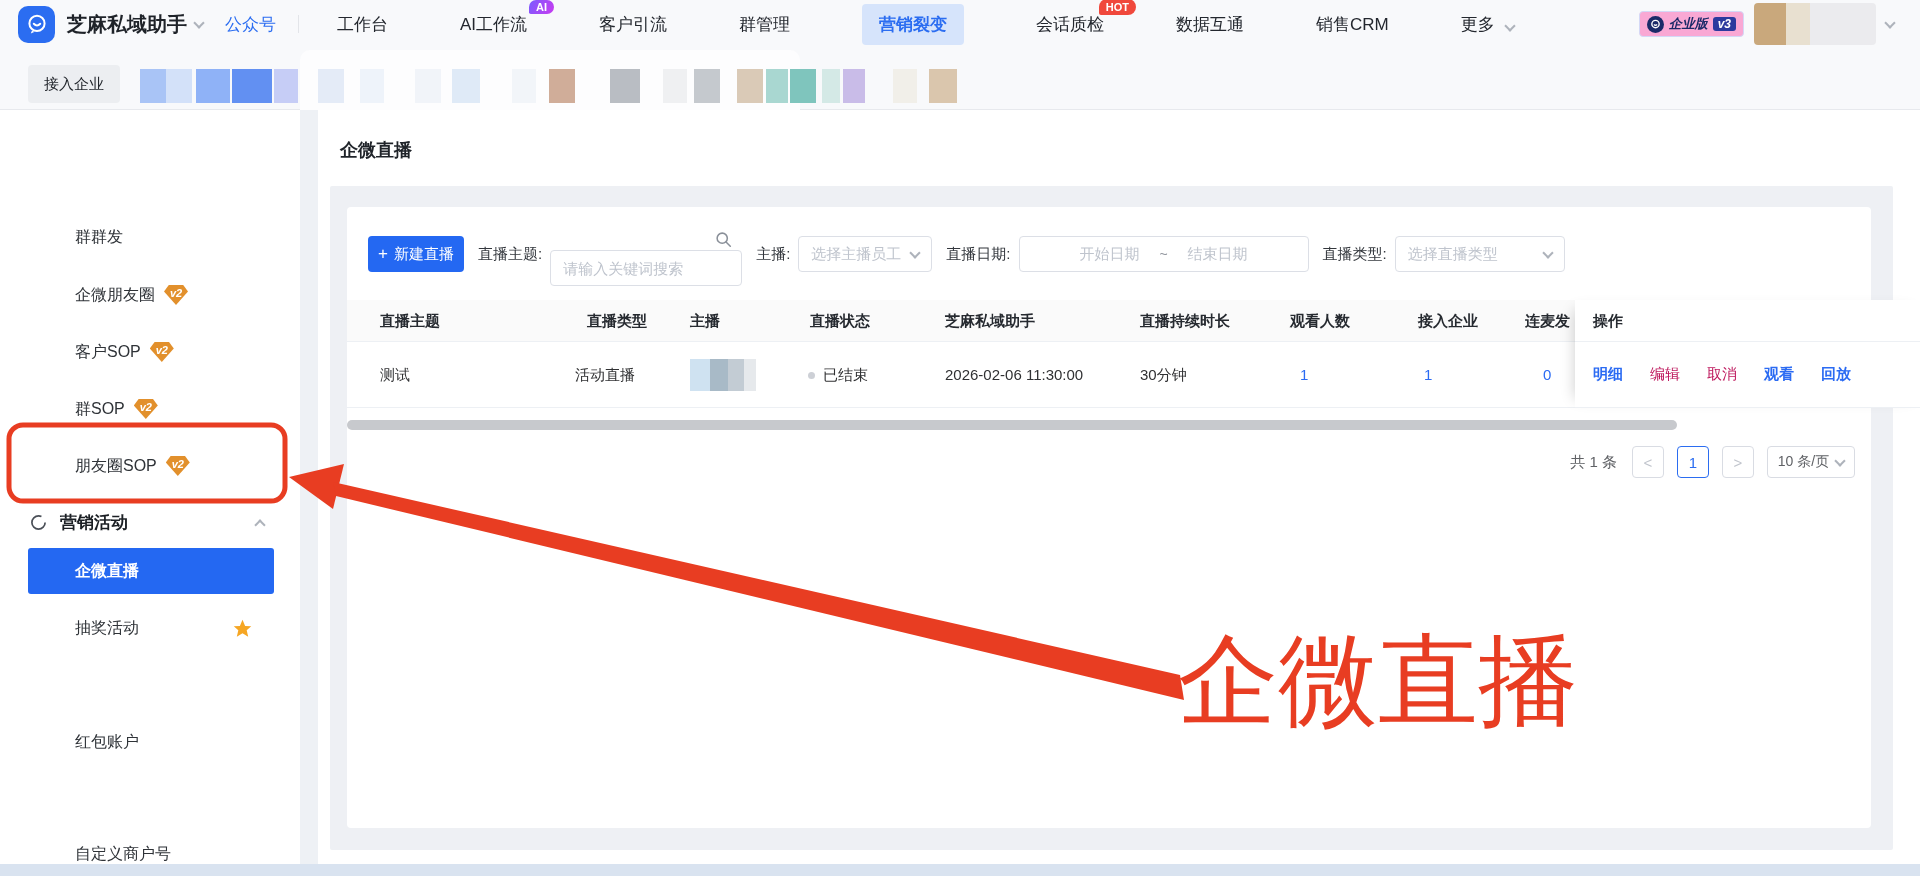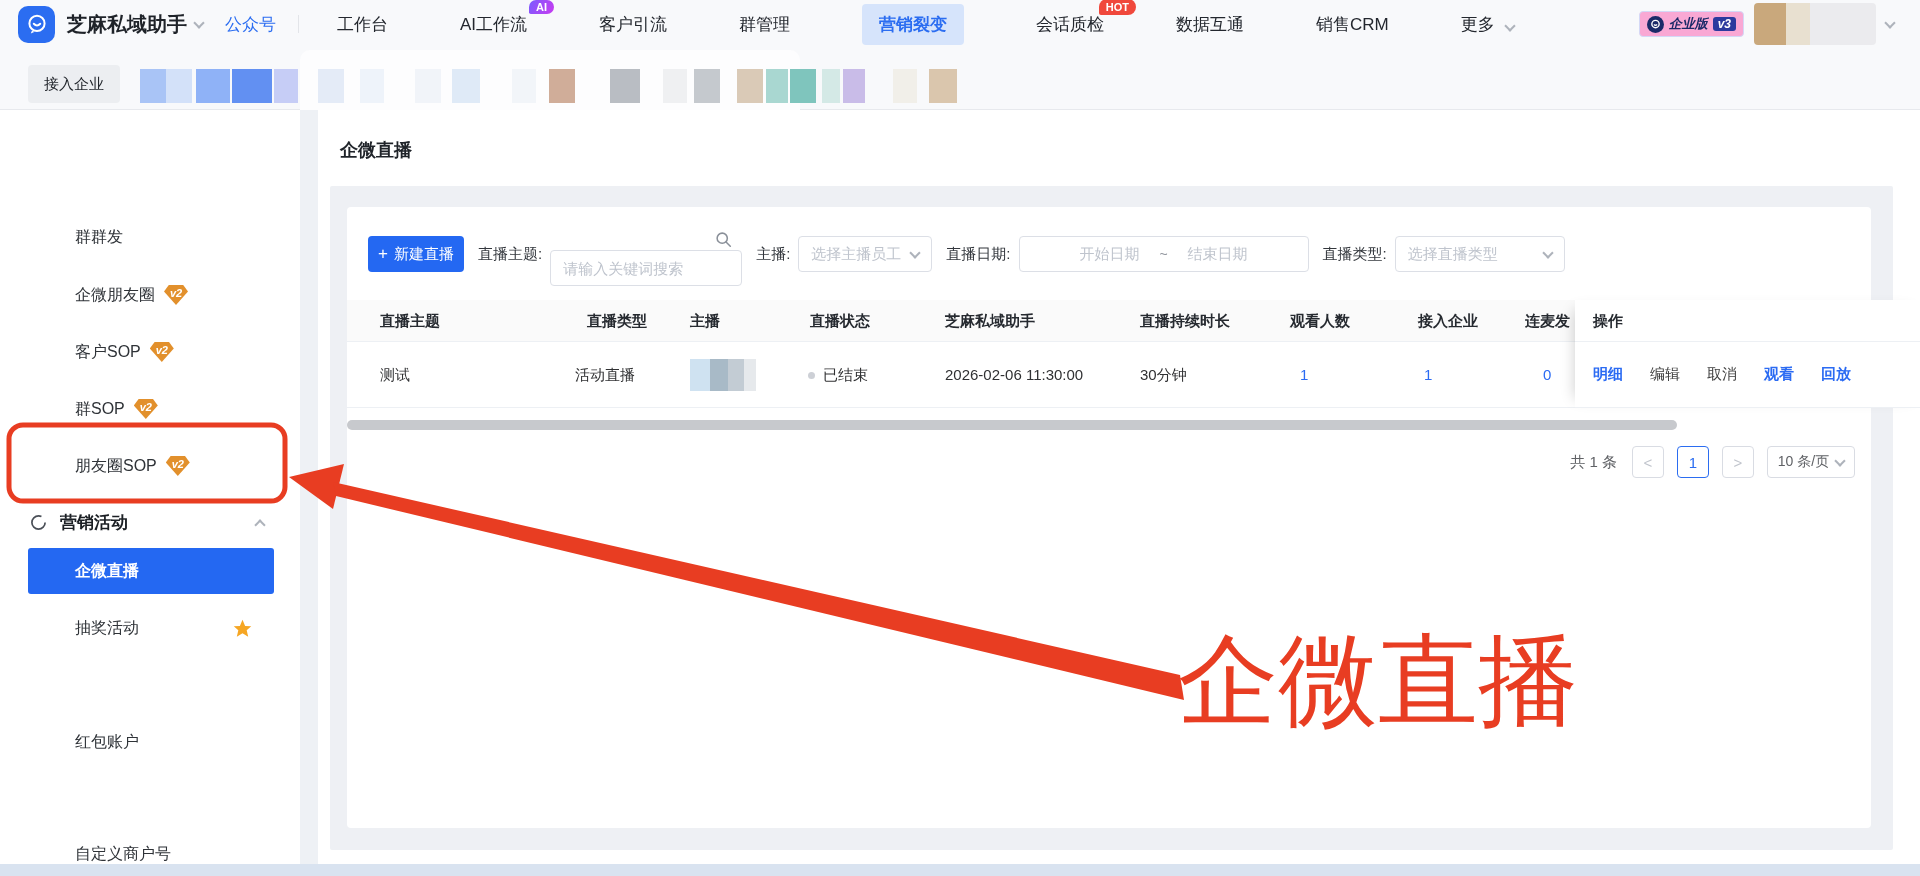--- a/index.html
+++ b/index.html
@@ -75,21 +75,21 @@
   .th-clip { overflow:hidden; width:50px; }
   .num-link { color:#2b6bf3; cursor:pointer; }
   .dot { display:inline-block; width:7px; height:7px; border-radius:50%; background:#cdd0d6; margin-right:8px; vertical-align:1px; }
   .anchor-blur { display:flex; align-items:center; height:66px; }
   .anchor-blur i { display:block; height:32px; }
   .sticky-col { position:absolute; left:1228px; top:0; width:356px; height:108px; background:#fff; box-shadow:-10px 0 14px -10px rgba(0,0,0,.20); border-bottom:1px solid #edf0f4; }
   .sticky-head { height:42px; line-height:42px; padding-left:18px; font-size:15px; font-weight:700; color:#262a30; background:#fff; border-bottom:1px solid #edf0f4; }
   .sticky-actions { height:65px; display:flex; align-items:center; padding-left:18px; gap:27px; }
   .act { font-size:15px; white-space:nowrap; }
   .act.on { color:#2b6bf3; font-weight:700; cursor:pointer; }
-  .act.off { color:#404040; }
+  .act.off { color:#be185d; }
 
   .hscroll { position:absolute; left:0; top:213px; width:1330px; height:10px; background:#c7c9cd; border-radius:5px; cursor:pointer; }
 
   
   .pager { position:absolute; top:238px; right:16px; height:34px; display:flex; align-items:center; gap:13px; }
   .pg-total { font-size:15px; color:#606266; margin-right:2px; }
   .pg-btn { width:32px; height:32px; border:1px solid #d9dce3; border-radius:4px; background:#fff; color:#c0c4cc; font-size:15px; display:flex; align-items:center; justify-content:center; }
   .pg-btn.current { border-color:#2b6df1; color:#2b6df1; cursor:pointer; }
   .pg-size { width:88px; height:32px; border:1px solid #d9dce3; border-radius:4px; background:#fff; color:#606266; font-size:14px; display:flex; align-items:center; justify-content:center; gap:7px; cursor:pointer; }
 

